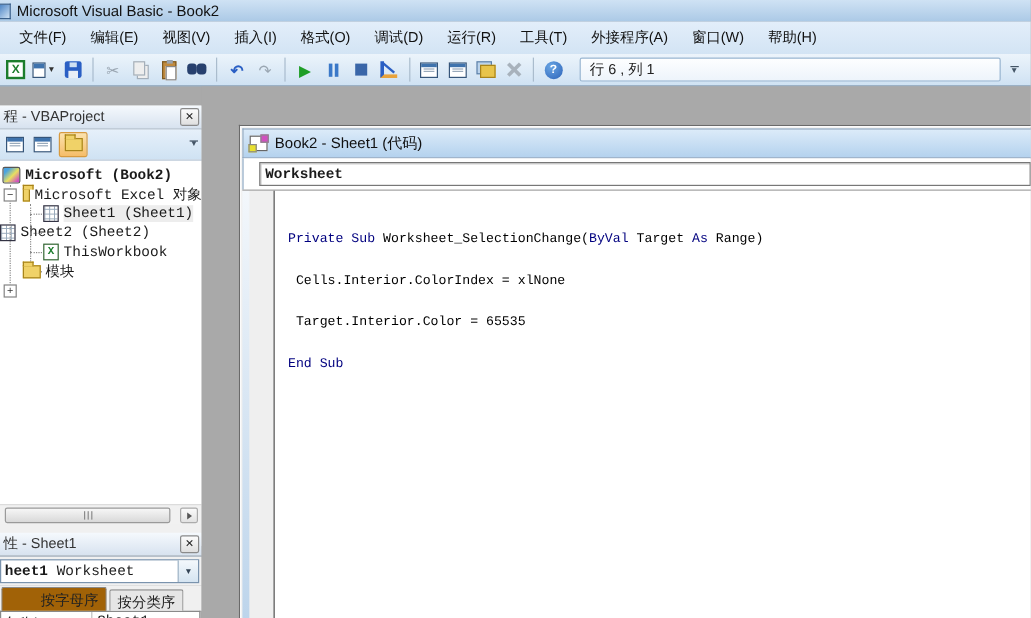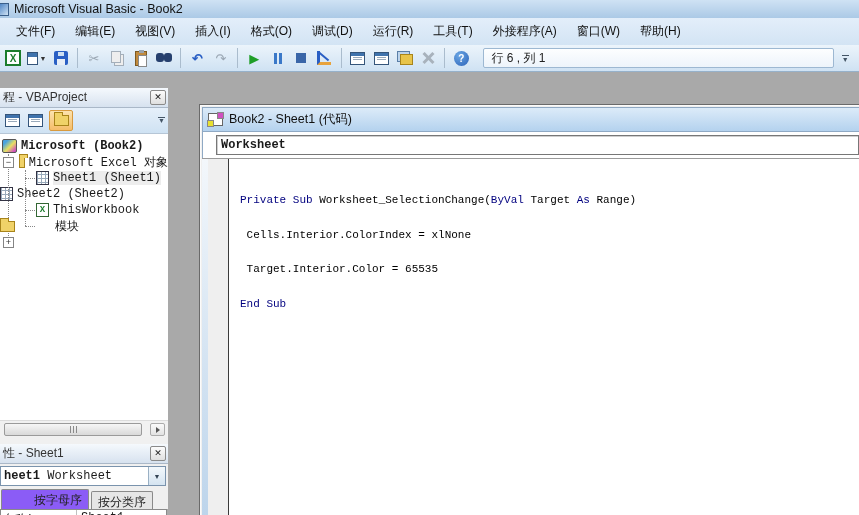--- a/index.html
+++ b/index.html
@@ -117,21 +117,21 @@
   .combo-row { height:24px; background:#f0f0f0; padding:2px 2px 0 0; }
   .pcombo { height:20px; background:#fff; border:1px solid #7a93ad; display:flex; align-items:center; }
   .pcombo .txt { flex:1; padding-left:3px; font-family:"Liberation Mono","DejaVu Sans Mono",monospace;
     font-size:12px; white-space:pre; overflow:hidden; }
   .pcombo .drop { width:17px; height:100%; border-left:1px solid #9ab0c4;
     background:linear-gradient(#f3f8fc,#d5e4f1); display:flex; align-items:center; justify-content:center;
     font-size:7px; color:#345; }
   .ptabs { height:21px; display:flex; align-items:flex-end; padding-left:1px; background:#f0f0f0; }
   .ptab { height:18px; border:1px solid #8a8a8a; border-bottom:none; border-radius:2px 2px 0 0;
     padding:2px 6px 0; font-size:12px; color:#222; background:#e6e6e6; margin-right:2px; }
-  .ptab.active { background:#8b5cf6; height:20px;padding-left:32px; }
+  .ptab.active { background:#a16207; height:20px;padding-left:32px; }
   .pgrid { background:#fff; border:1px solid #8a8a8a; border-bottom:none; height:22px; margin-right:1px; }
   .pgrid .prow { display:flex; height:17px; border-bottom:1px solid #c0c0c0;
     font-family:"Liberation Mono","DejaVu Sans Mono",monospace; font-size:12px; }
   .pgrid .pname { width:76px; border-right:1px solid #c0c0c0; padding:1px 0 0 2px; }
   .pgrid .pval { flex:1; padding:1px 0 0 4px; }
 
   
   .mdi { position:absolute; left:168px; top:72px; width:691px; height:443px; background:#a9a9a9; }
   .code-window { position:absolute; left:31px; top:32px; width:660px; height:440px;
     background:#f0f0f0; border:1px solid #6a6a6a; border-right:none; padding:2px 0 0 2px;
@@ -297,21 +297,21 @@
       <span class="tlabel sel">Sheet1 (Sheet1)</span>
     </div>
     <div class="trow" style="">
       <span class="icon-sheet"></span>
       <span class="tlabel">Sheet2 (Sheet2)</span>
     </div>
     <div class="trow" style="padding-left:36px;">
       <span class="icon-wb">X</span>
       <span class="tlabel">ThisWorkbook</span>
     </div>
-    <div class="trow" style="gap:36px;">
+    <div class="trow" style="padding-left:19px;">
       <span class="icon-folder"></span>
       <span class="tlabel">模块</span>
     </div>
   </div>
 
   <div class="hscroll">
     <span class="hthumb">
         <i></i>
         <i></i>
         <i></i>

